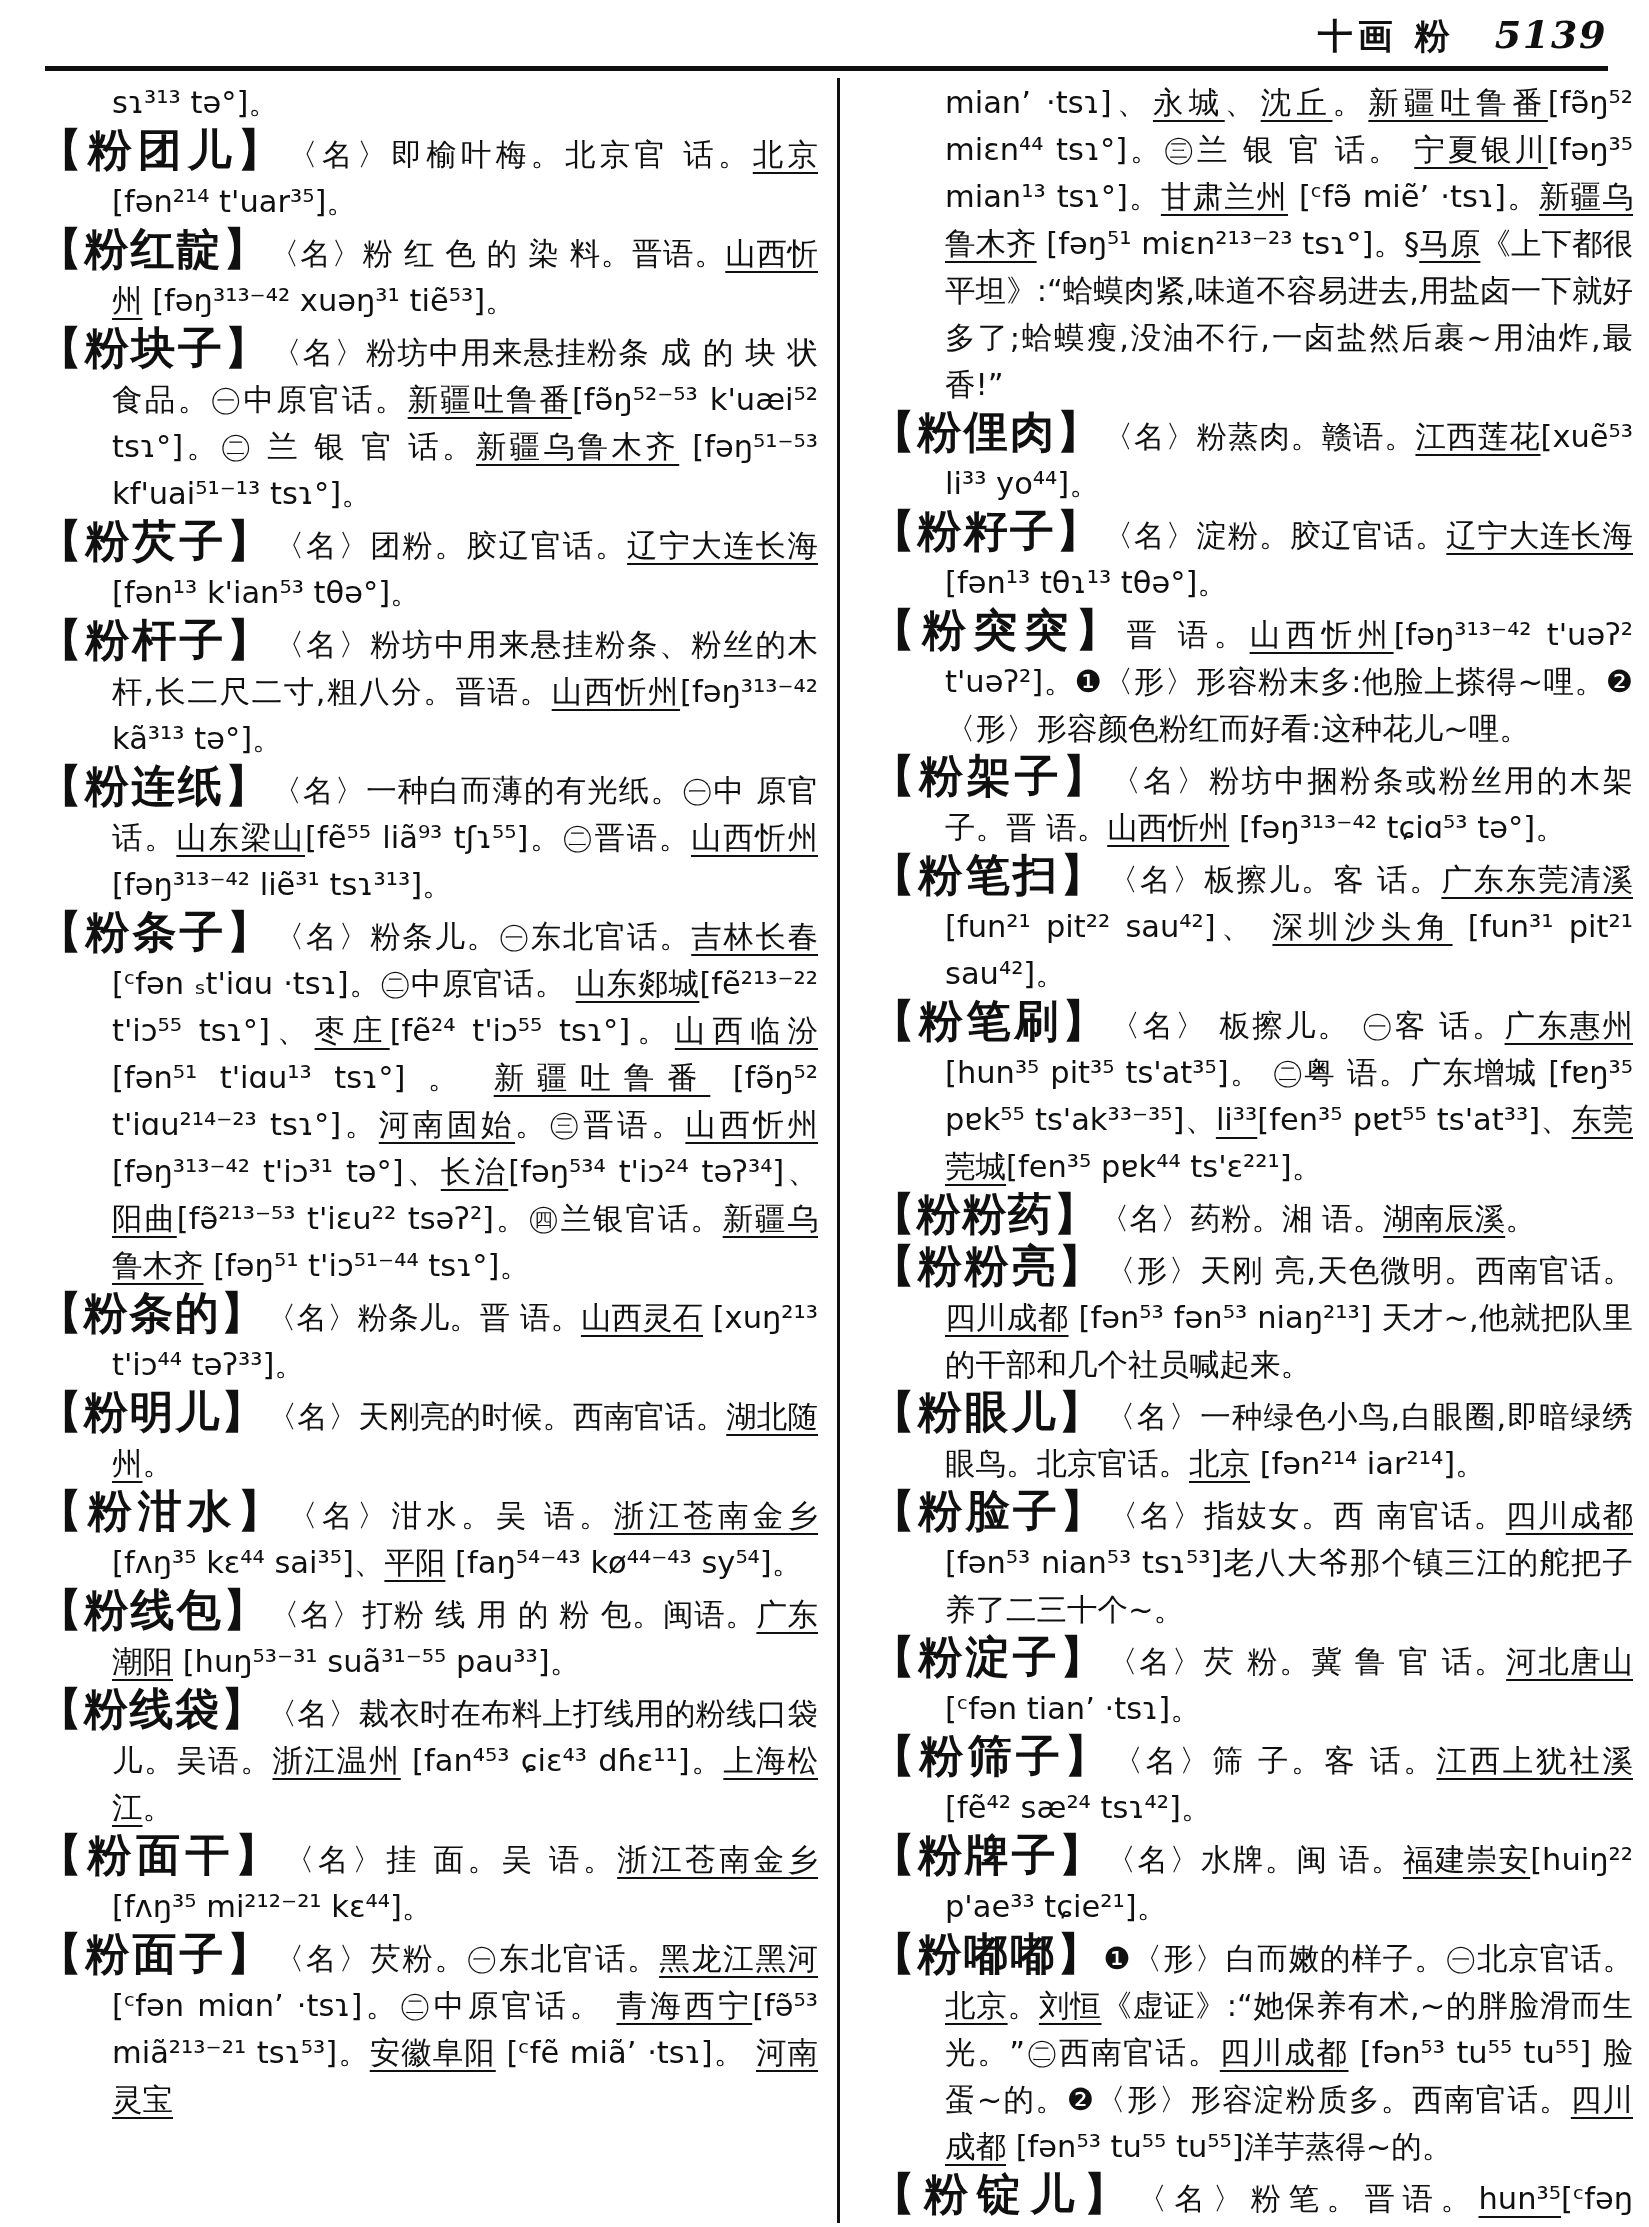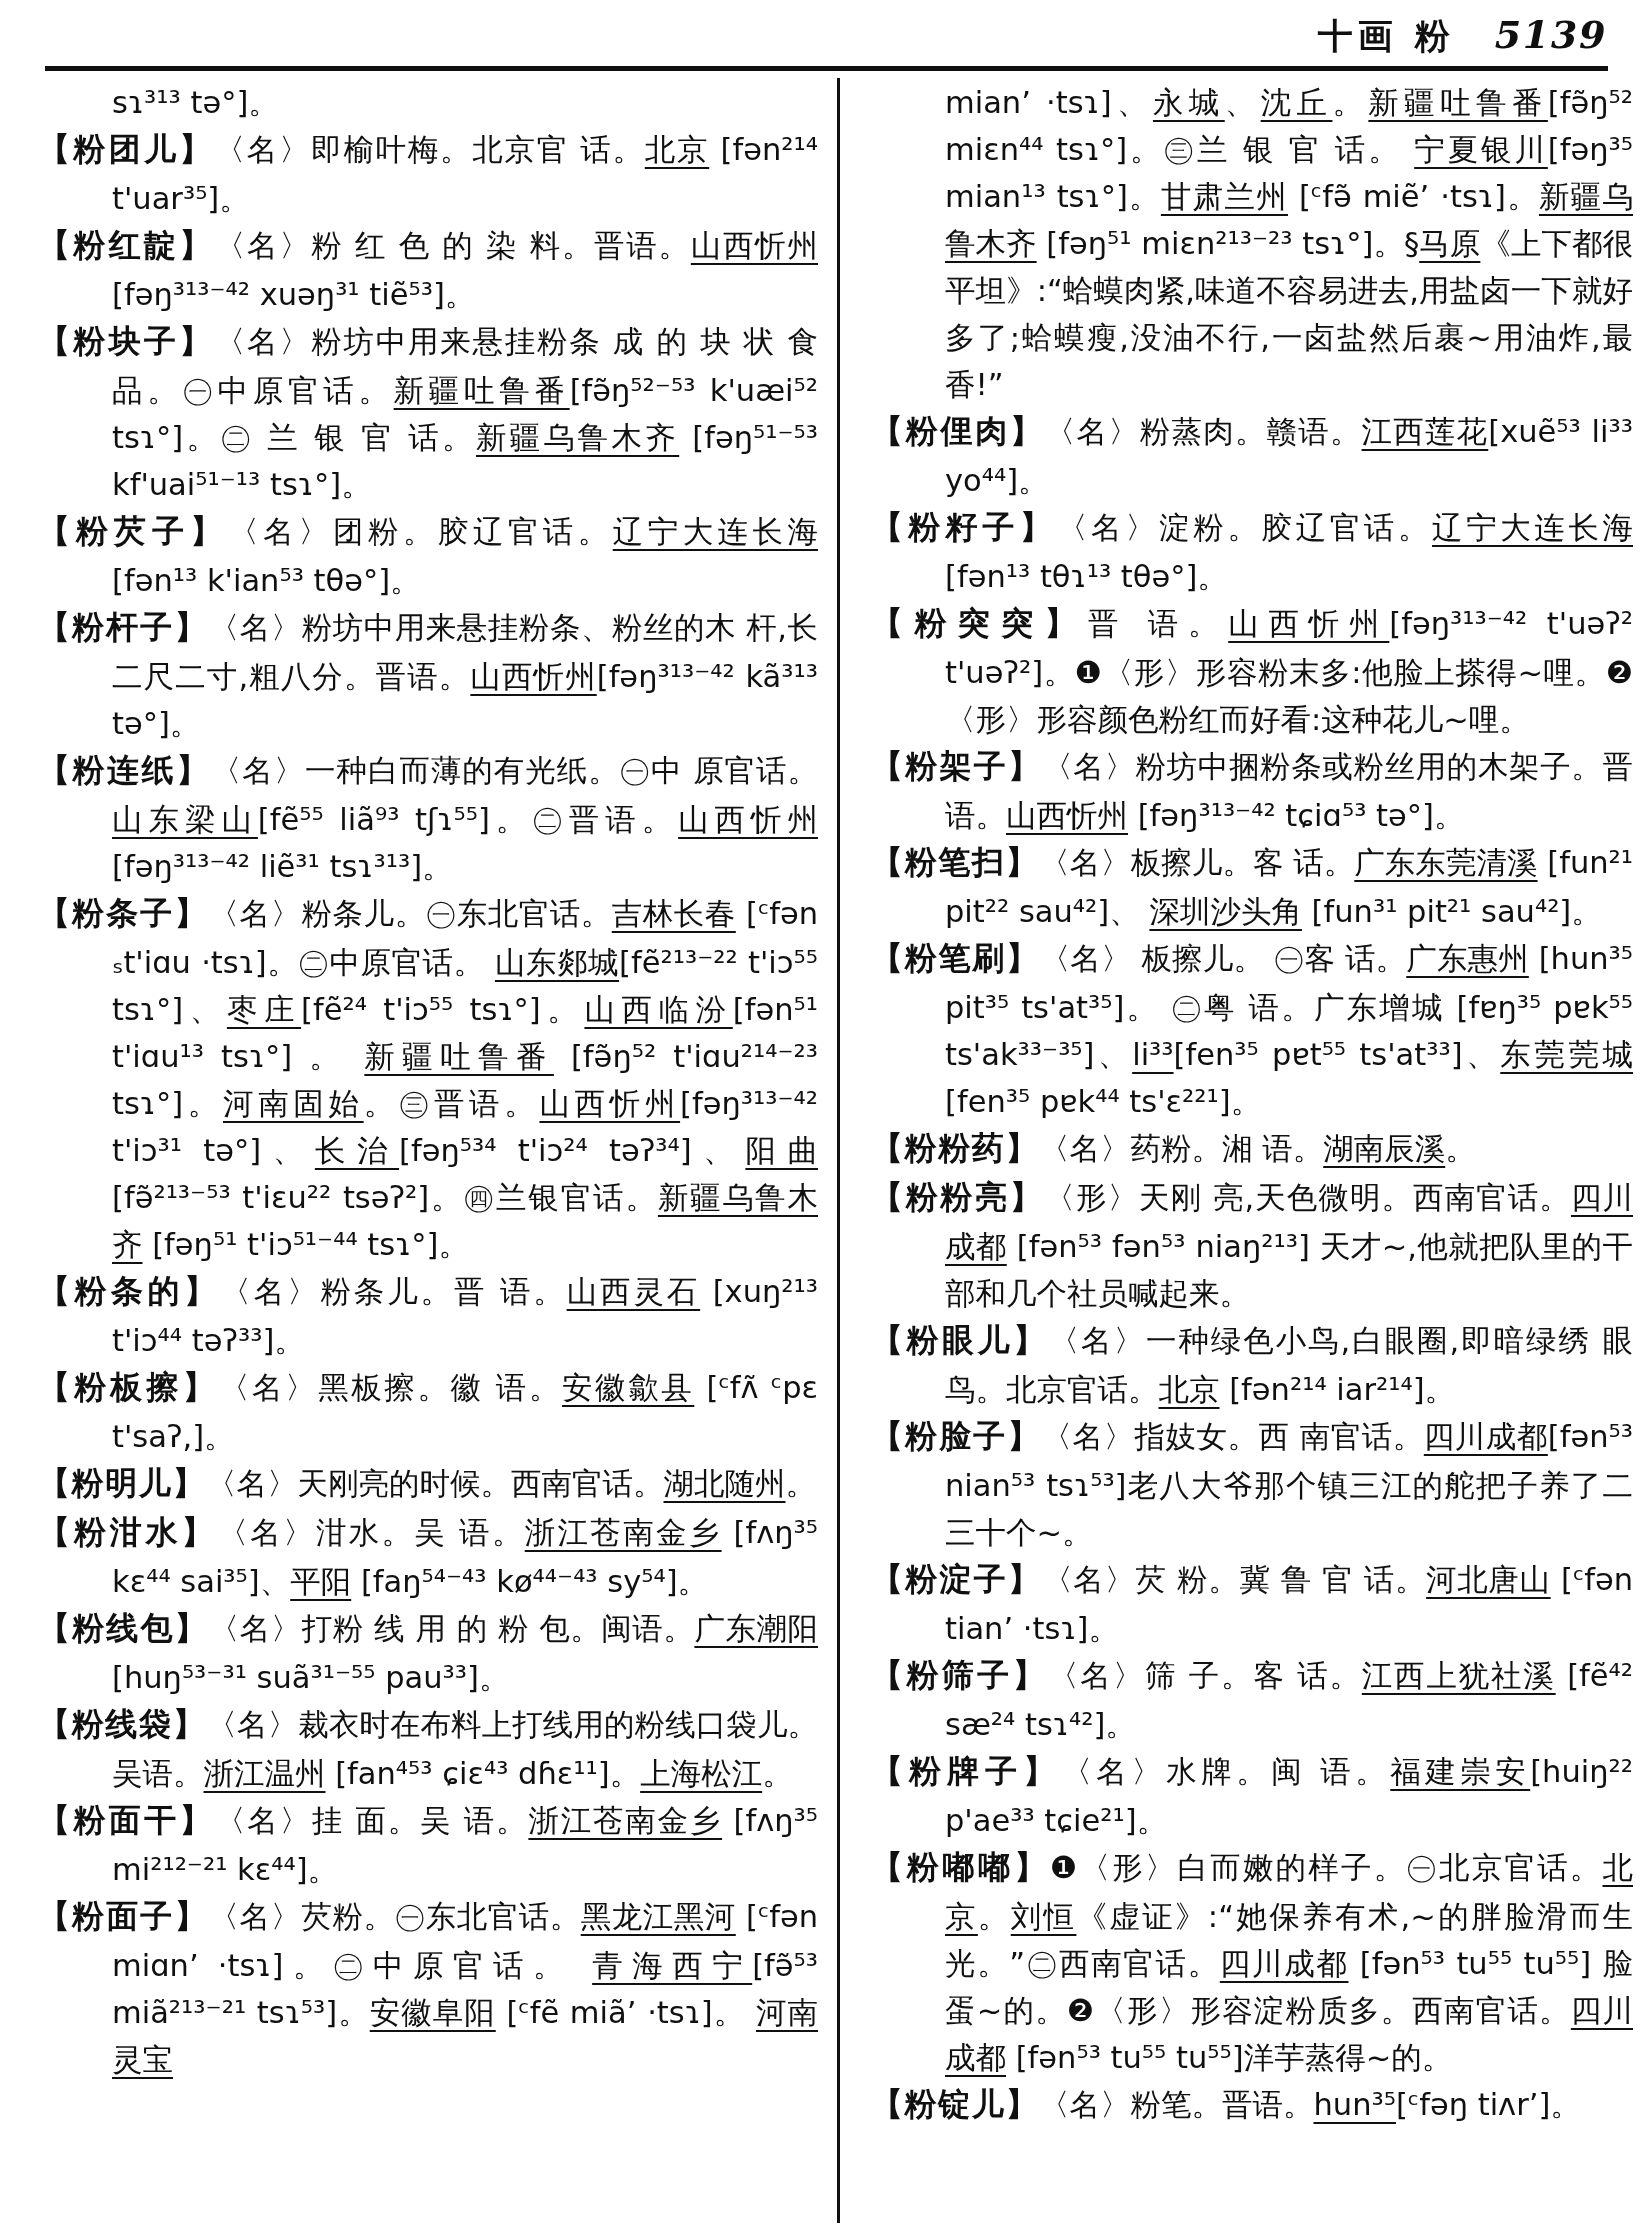--- a/index.html
+++ b/index.html
@@ -28,21 +28,21 @@
   }
   .col{
     position:absolute;top:79px;
     font-size:30.5px;line-height:47px;
     text-align:justify;text-justify:inter-character;
   }
   .col-left{left:38px;width:780px;}
   .col-right{left:871px;width:762px;}
   p.entry{margin:0;padding-left:74px;text-indent:-74px;}
   p.entry.cont{text-indent:0;}
-  .hw{font-weight:bold;font-size:32px;letter-spacing:1.6px;font-family:Liberation Mono, monospace;}
+  .hw{font-weight:bold;font-size:44px;letter-spacing:1.6px;}
   .pn{
     text-decoration:underline;
     text-decoration-thickness:2.1px;
     text-underline-offset:6.6px;
   }
 </style>
 </head>
 <body>
 
 <div class="header">
@@ -55,21 +55,20 @@
 <div class="col col-left">
     <p class="entry cont"><span>sɿ³¹³ tə°]。</span></p>
     <p class="entry"><span class="hw">【粉团儿】</span><span>〈名〉即榆叶梅。北京官 话。</span><span class="pn">北京</span><span> [fən²¹⁴ t'uar³⁵]。</span></p>
     <p class="entry"><span class="hw">【粉红靛】</span><span>〈名〉粉 红 色 的 染 料。晋语。</span><span class="pn">山西忻州</span><span> [fəŋ³¹³⁻⁴² xuəŋ³¹ tiẽ⁵³]。</span></p>
     <p class="entry"><span class="hw">【粉块子】</span><span>〈名〉粉坊中用来悬挂粉条 成 的 块 状 食品。㊀中原官话。</span><span class="pn">新疆吐鲁番</span><span>[fə̃ŋ⁵²⁻⁵³ k'uæi⁵² tsɿ°]。㊁ 兰 银 官 话。</span><span class="pn">新疆乌鲁木齐</span><span> [fəŋ⁵¹⁻⁵³ kf'uai⁵¹⁻¹³ tsɿ°]。</span></p>
     <p class="entry"><span class="hw">【粉芡子】</span><span>〈名〉团粉。胶辽官话。</span><span class="pn">辽宁大连长海</span><span> [fən¹³ k'ian⁵³ tθə°]。</span></p>
     <p class="entry"><span class="hw">【粉杆子】</span><span>〈名〉粉坊中用来悬挂粉条、粉丝的木 杆,长二尺二寸,粗八分。晋语。</span><span class="pn">山西忻州</span><span>[fəŋ³¹³⁻⁴² kã³¹³ tə°]。</span></p>
     <p class="entry"><span class="hw">【粉连纸】</span><span>〈名〉一种白而薄的有光纸。㊀中 原官话。</span><span class="pn">山东梁山</span><span>[fẽ⁵⁵ liã⁹³ tʃɿ⁵⁵]。㊁晋语。</span><span class="pn">山西忻州</span><span>[fəŋ³¹³⁻⁴² liẽ³¹ tsɿ³¹³]。</span></p>
     <p class="entry"><span class="hw">【粉条子】</span><span>〈名〉粉条儿。㊀东北官话。</span><span class="pn">吉林长春</span><span> [ᶜfən ₛt'iɑu ·tsɿ]。㊁中原官话。 </span><span class="pn">山东郯城</span><span>[fẽ²¹³⁻²² t'iɔ⁵⁵ tsɿ°]、</span><span class="pn">枣庄</span><span>[fẽ²⁴ t'iɔ⁵⁵ tsɿ°]。</span><span class="pn">山西临汾</span><span>[fən⁵¹ t'iɑu¹³ tsɿ°] 。 </span><span class="pn">新疆吐鲁番</span><span> [fə̃ŋ⁵² t'iɑu²¹⁴⁻²³ tsɿ°]。</span><span class="pn">河南固始</span><span>。㊂晋语。</span><span class="pn">山西忻州</span><span>[fəŋ³¹³⁻⁴² t'iɔ³¹ tə°]、</span><span class="pn">长治</span><span>[fəŋ⁵³⁴ t'iɔ²⁴ təʔ³⁴]、</span><span class="pn">阳曲</span><span>[fə̃²¹³⁻⁵³ t'iɛu²² tsəʔ²]。㊃兰银官话。</span><span class="pn">新疆乌鲁木齐</span><span> [fəŋ⁵¹ t'iɔ⁵¹⁻⁴⁴ tsɿ°]。</span></p>
     <p class="entry"><span class="hw">【粉条的】</span><span>〈名〉粉条儿。晋 语。</span><span class="pn">山西灵石</span><span>  [xuŋ²¹³ t'iɔ⁴⁴ təʔ³³]。</span></p>
-    <p class="entry"><span class="hw">【粉板擦】</span><span>〈名〉黑板擦。徽 语。</span><span class="pn">安徽歙县</span><span>  [ᶜfʌ̃ ᶜpɛ t'saʔ,]。</span></p>
     <p class="entry"><span class="hw">【粉明儿】</span><span>〈名〉天刚亮的时候。西南官话。</span><span class="pn">湖北随州</span><span>。</span></p>
     <p class="entry"><span class="hw">【粉泔水】</span><span>〈名〉泔水。吴 语。</span><span class="pn">浙江苍南金乡</span><span>  [fʌŋ³⁵ kɛ⁴⁴ sai³⁵]、</span><span class="pn">平阳</span><span> [faŋ⁵⁴⁻⁴³ kø⁴⁴⁻⁴³ sy⁵⁴]。</span></p>
     <p class="entry"><span class="hw">【粉线包】</span><span>〈名〉打粉 线 用 的 粉 包。闽语。</span><span class="pn">广东潮阳</span><span> [huŋ⁵³⁻³¹ suã³¹⁻⁵⁵ pau³³]。</span></p>
     <p class="entry"><span class="hw">【粉线袋】</span><span>〈名〉裁衣时在布料上打线用的粉线口袋儿。吴语。</span><span class="pn">浙江温州</span><span> [fan⁴⁵³ ɕiɛ⁴³ dɦɛ¹¹]。</span><span class="pn">上海松江</span><span>。</span></p>
     <p class="entry"><span class="hw">【粉面干】</span><span>〈名〉挂 面。吴 语。</span><span class="pn">浙江苍南金乡</span><span>  [fʌŋ³⁵ mi²¹²⁻²¹ kɛ⁴⁴]。</span></p>
     <p class="entry"><span class="hw">【粉面子】</span><span>〈名〉芡粉。㊀东北官话。</span><span class="pn">黑龙江黑河</span><span>  [ᶜfən miɑn’ ·tsɿ]。㊁中原官话。 </span><span class="pn">青海西宁</span><span>[fə̃⁵³ miã²¹³⁻²¹ tsɿ⁵³]。</span><span class="pn">安徽阜阳</span><span> [ᶜfẽ miã’ ·tsɿ]。 </span><span class="pn">河南灵宝</span></p>
   </div>
 <div class="col col-right">
     <p class="entry cont"><span>mian’ ·tsɿ]、</span><span class="pn">永城</span><span>、</span><span class="pn">沈丘</span><span>。</span><span class="pn">新疆吐鲁番</span><span>[fə̃ŋ⁵² miɛn⁴⁴ tsɿ°]。㊂兰 银 官 话。 </span><span class="pn">宁夏银川</span><span>[fəŋ³⁵ mian¹³ tsɿ°]。</span><span class="pn">甘肃兰州</span><span> [ᶜfə̃ miẽ’ ·tsɿ]。</span><span class="pn">新疆乌鲁木齐</span><span>  [fəŋ⁵¹ miɛn²¹³⁻²³ tsɿ°]。§</span><span class="pn">马原</span><span>《上下都很平坦》:“蛤蟆肉紧,味道不容易进去,用盐卤一下就好多了;蛤蟆瘦,没油不行,一卤盐然后裹~用油炸,最香!”</span></p>
     <p class="entry"><span class="hw">【粉俚肉】</span><span>〈名〉粉蒸肉。赣语。</span><span class="pn">江西莲花</span><span>[xuẽ⁵³ li³³ yo⁴⁴]。</span></p>

